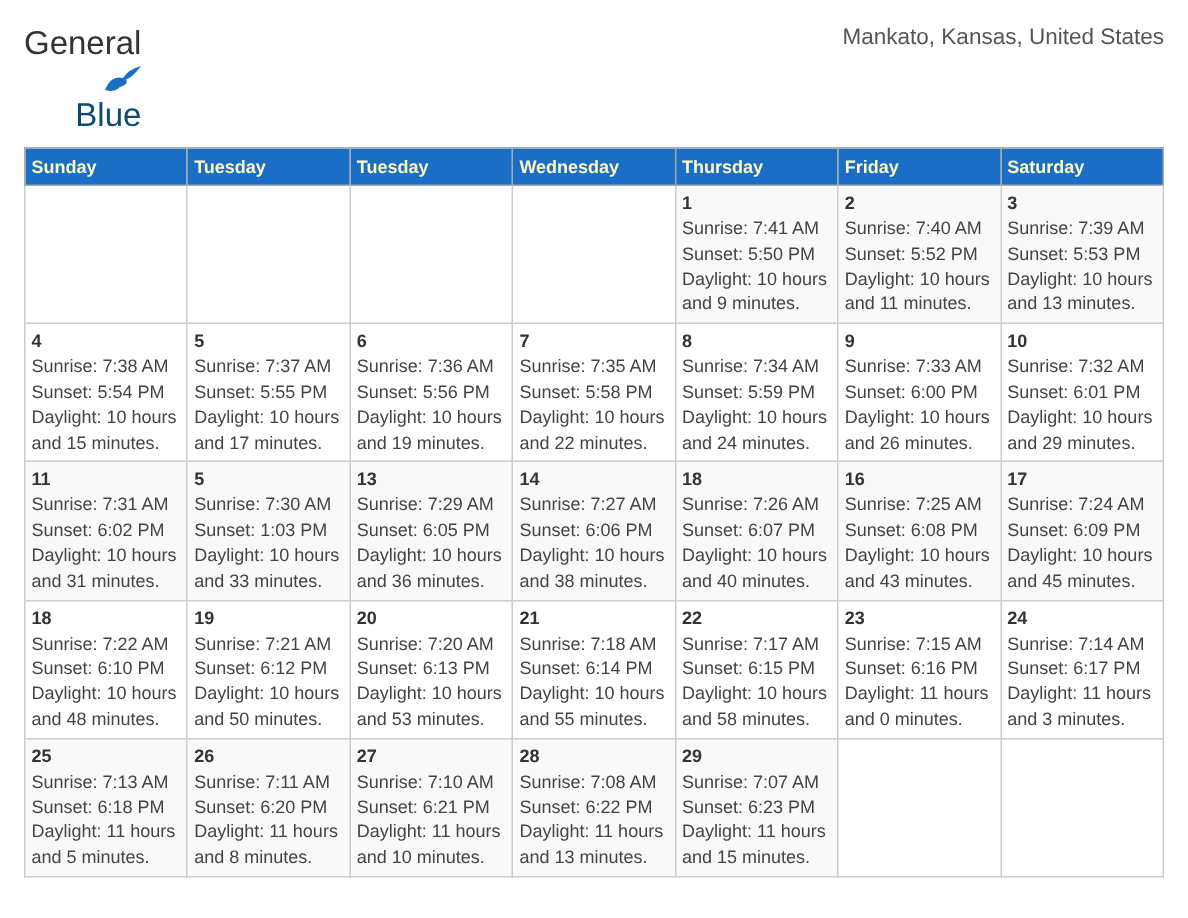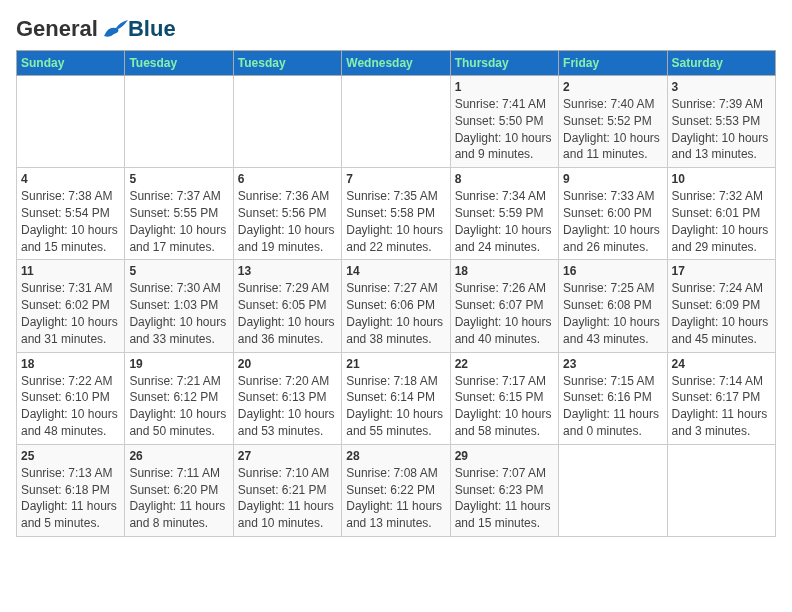--- a/index.html
+++ b/index.html
@@ -16,24 +16,25 @@
       justify-content: space-between;
       margin-bottom: 8px;
     }
     .logo {
       display: flex;
       flex-direction: column;
       align-items: flex-start;
     }
     .logo-text {
       display: flex;
-      align-items: center;
+      align-items: flex-end;
       font-size: 22px;
-      font-weight: bold;
+      font-weight: normal;
       color: #333;
+      flex-direction: column;
     }
     .logo-general { color: #333; }
     .logo-blue { color: #0c4a6e; }
     .logo-bird {
       width: 28px;
       height: 22px;
       margin-left: 2px;
     }
     .title-block {
       text-align: right;
@@ -47,21 +48,21 @@
       font-size: 15px;
       color: #555;
     }
     table {
       width: 100%;
       border-collapse: collapse;
       table-layout: fixed;
     }
     thead tr th {
       background-color: #1a6fc4;
-      color: #86efac;
+      color: #fef9c3;
       font-size: 12px;
       font-weight: bold;
       padding: 5px 4px;
       text-align: left;
       border: 1px solid #aaa;
     }
     tbody tr td {
       vertical-align: top;
       border: 1px solid #ccc;
       padding: 4px 4px;
@@ -95,20 +96,21 @@
   <div class="logo">
     <div class="logo-text">
       <span class="logo-general">General</span>
       <svg class="logo-bird" viewBox="0 0 28 22" xmlns="http://www.w3.org/2000/svg">
         <path d="M4 18 Q8 8 16 10 Q20 4 28 2 Q22 10 18 11 Q20 14 14 16 Q10 20 4 18Z" fill="#1a6fc4"></path>
       </svg>
       <span class="logo-blue">Blue</span>
     </div>
   </div>
   <div class="title-block">
+    <div class="calendar-subtitle">Mankato, Kansas, United States</div>
   </div>
 </div>
 
 <table>
   <thead>
     <tr id="thead-row">
         <th>Sunday</th>
         <th>Tuesday</th>
         <th>Tuesday</th>
         <th>Wednesday</th>

